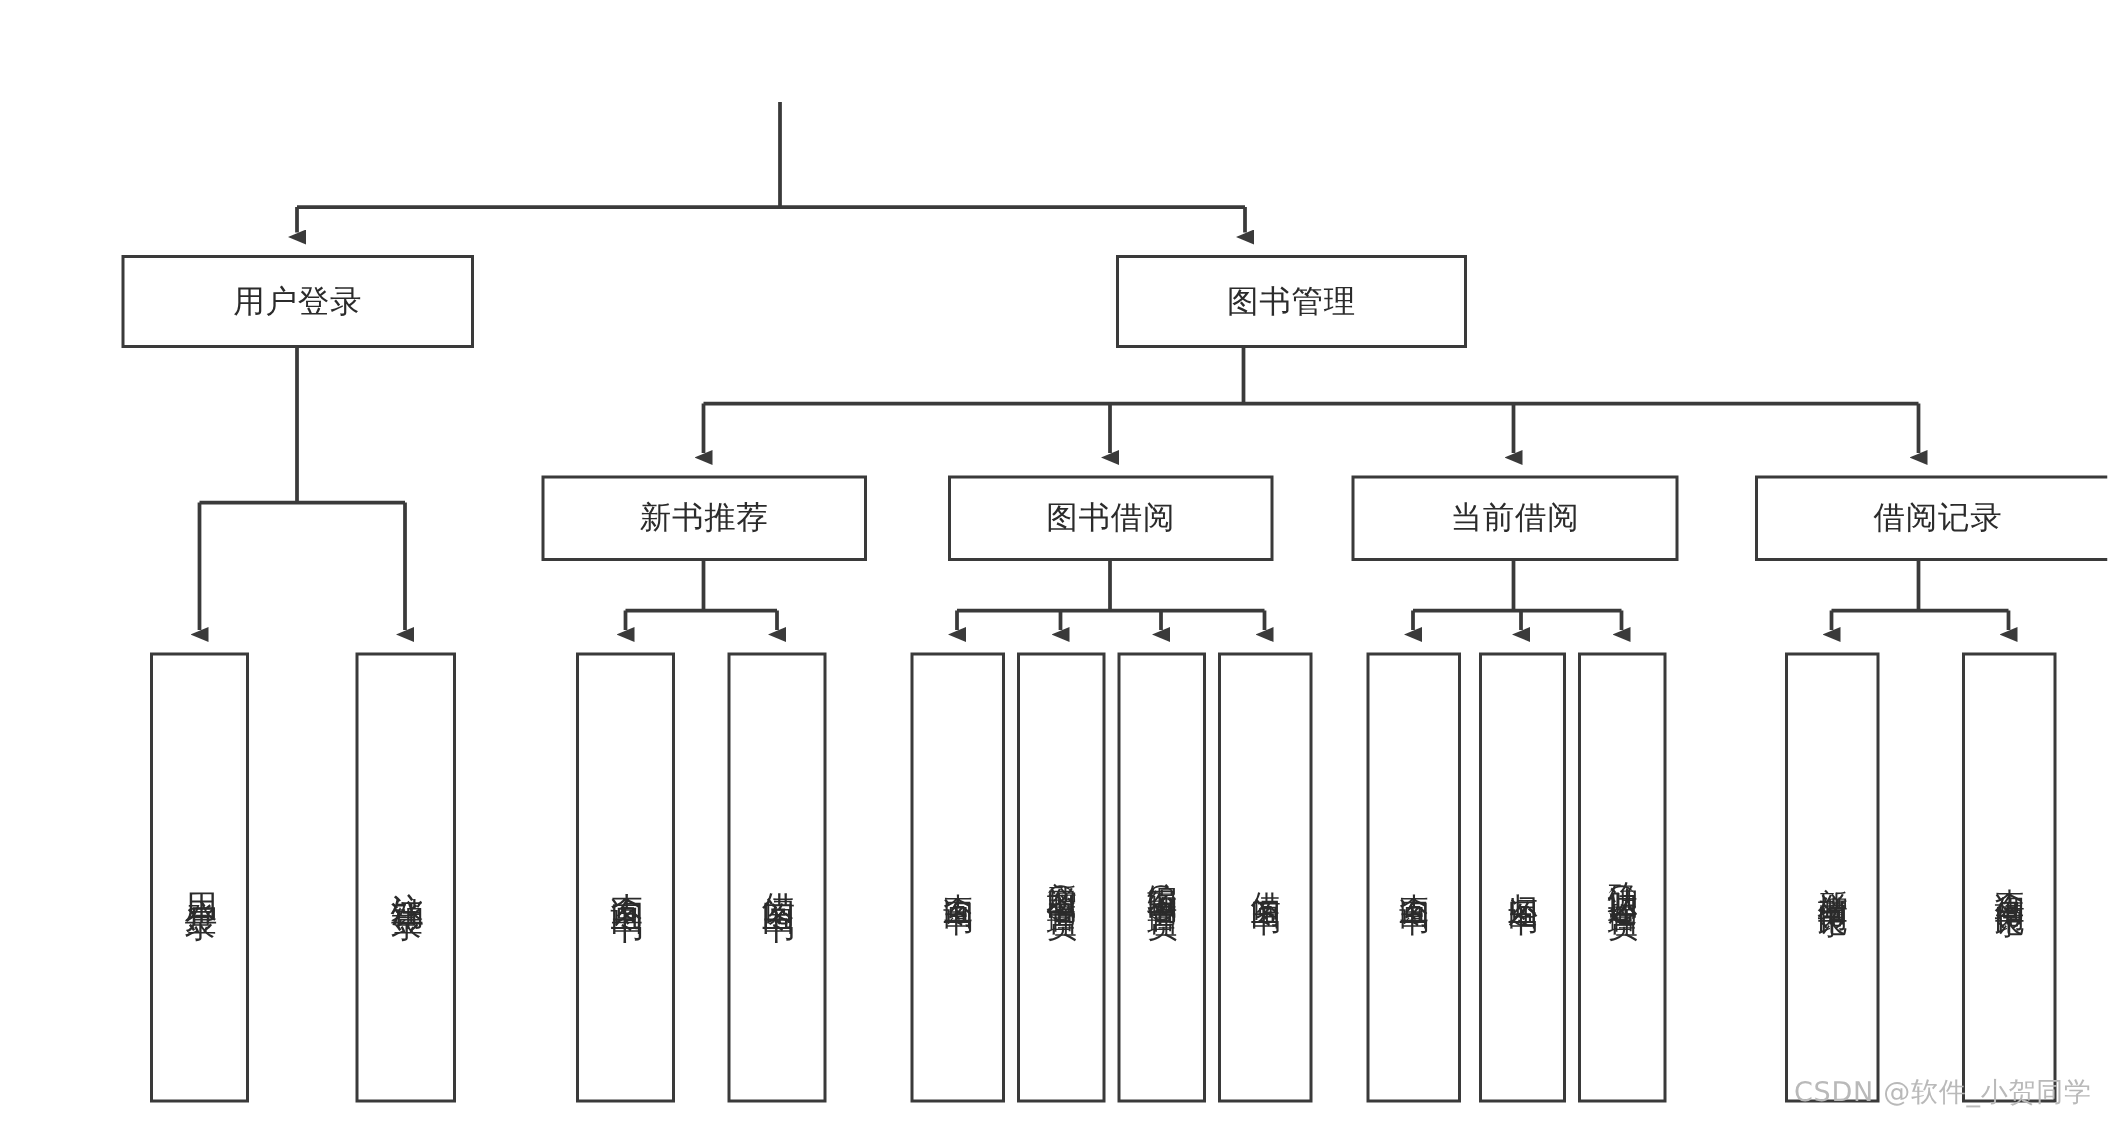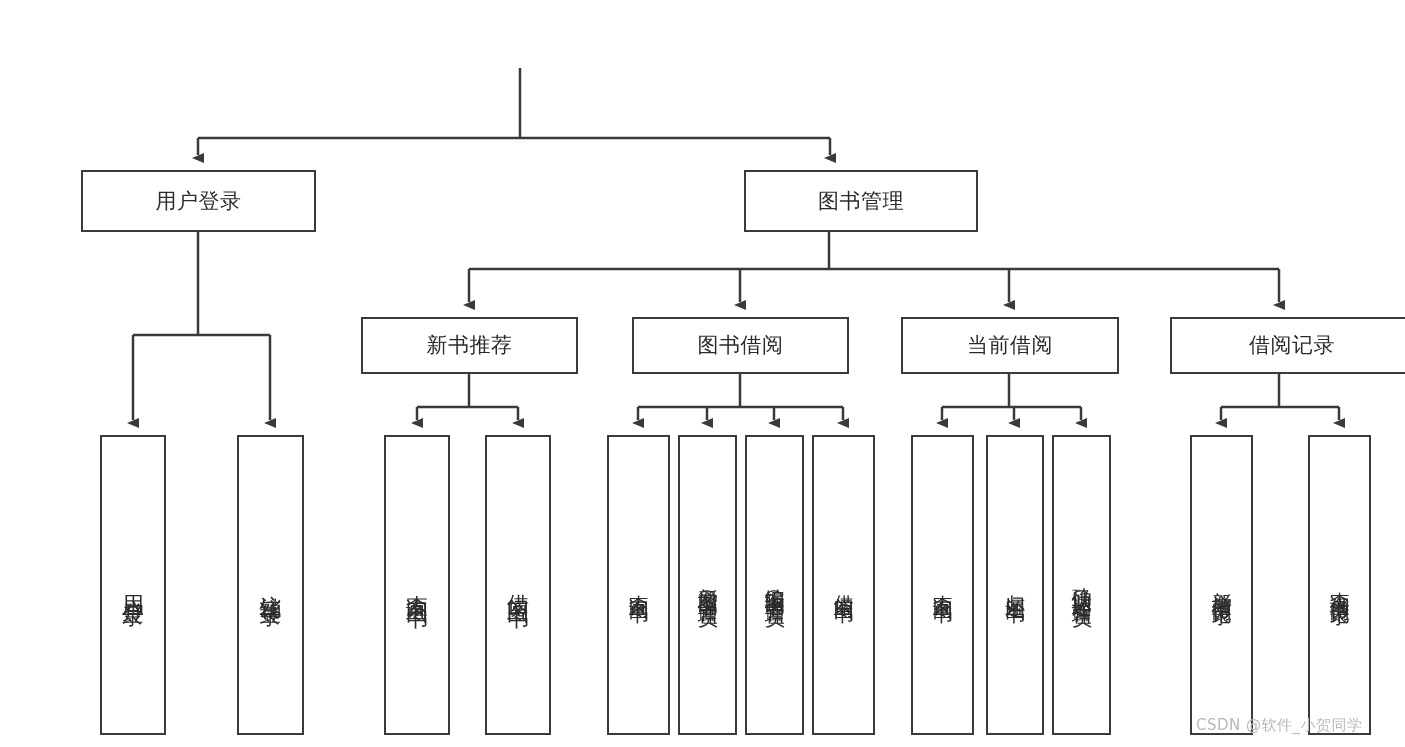--- a/index.html
+++ b/index.html
@@ -61,21 +61,21 @@
     line-height: 1.28;
     letter-spacing: 4px;
     white-space: nowrap;
   }
   .node.vert.narrow .label {
     font-size: 20px;
     letter-spacing: 3px;
   }
   .watermark {
     position: absolute;
-    font-size: 15px;
+    font-size: 18px;
     color: #b9b9b9;
     white-space: nowrap;
     letter-spacing: 0.5px;
   }
 </style>
 </head>
 <body>
 
 <div id="canvas">
 

